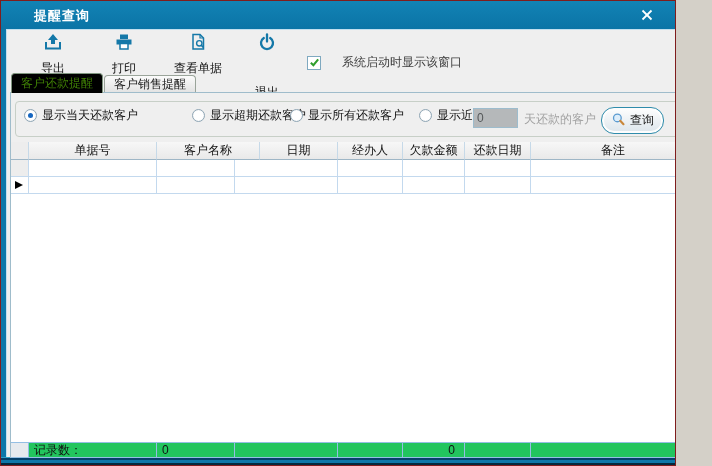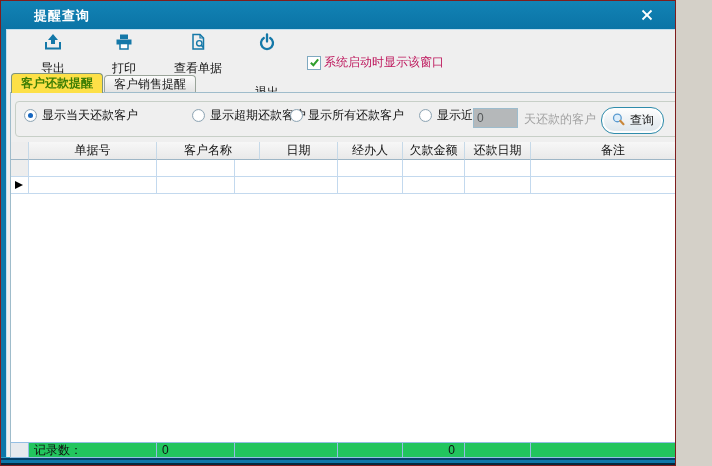--- a/index.html
+++ b/index.html
@@ -11,25 +11,25 @@
   .bottom-edge{position:absolute;left:0;bottom:0;width:100%;height:8px;
     background:linear-gradient(180deg,#2e9ec6 0px,#2e9ec6 1px,#05416a 1px,#05416a 3px,#0d77a9 3px,#0d77a9 6px,#03293f 6px,#03293f 8px);}
   .client{position:absolute;left:5px;top:28px;width:701px;height:430px;background:#efefef;border:1px solid #c2dfef;}
 
   
   .tbtn{position:absolute;top:3px;height:40px;display:flex;flex-direction:column;align-items:center;cursor:pointer;}
   .tbtn .lbl{font-size:12px;color:#111;margin-top:9px;white-space:nowrap;}
   .tbtn svg{display:block;}
   .chk-wrap{position:absolute;left:300px;top:24px;display:flex;align-items:center;cursor:pointer;}
   .chk-box{width:14px;height:14px;background:#fff;border:1px solid #7fa9c0;display:flex;align-items:center;justify-content:center;}
-  .chk-lbl{font-size:12px;color:#be185d;margin-left:3px;white-space:nowrap;}
+  .chk-lbl{font-size:12px;color:#404040;margin-left:21px;white-space:nowrap;}
 
   
   .tab{position:absolute;font-size:12px;padding:0 9px;border:1px solid #90a090;border-bottom:none;border-radius:4px 4px 0 0;display:flex;align-items:center;white-space:nowrap;cursor:pointer;}
-  .tab-active{left:4px;top:43px;height:20px;background:#fde047;color:#3f7f05;z-index:3;border-color:#7e947e;font-weight:bold;}
+  .tab-active{left:4px;top:43px;height:20px;background:#000000;color:#3f7f05;z-index:3;border-color:#7e947e;}
   .tab-idle{left:97px;top:45px;height:18px;background:linear-gradient(#fbfbfb,#e2e2e2);color:#222;z-index:1;border-color:#9aa49a;}
 
   
   .tabpage{position:absolute;left:3px;top:62px;width:696px;height:366px;background:#fff;border:1px solid #9fbccb;z-index:2;}
   .filter-strip{position:absolute;left:0;top:0;width:100%;height:50px;background:#efefef;}
   .groupbox{position:absolute;left:4px;top:8px;right:4px;height:36px;border:1px solid #c7cfc7;border-radius:4px;}
   .radio-item{position:absolute;top:12px;height:20px;display:flex;align-items:center;cursor:pointer;}
   .radio-circle{width:13px;height:13px;border-radius:50%;background:radial-gradient(#ffffff 55%,#dfe4e8);border:1px solid #8fa6b5;display:flex;align-items:center;justify-content:center;}
   .radio-dot{width:5px;height:5px;border-radius:50%;background:#1566c0;display:none;}
   .radio-item.sel .radio-dot{display:block;}

